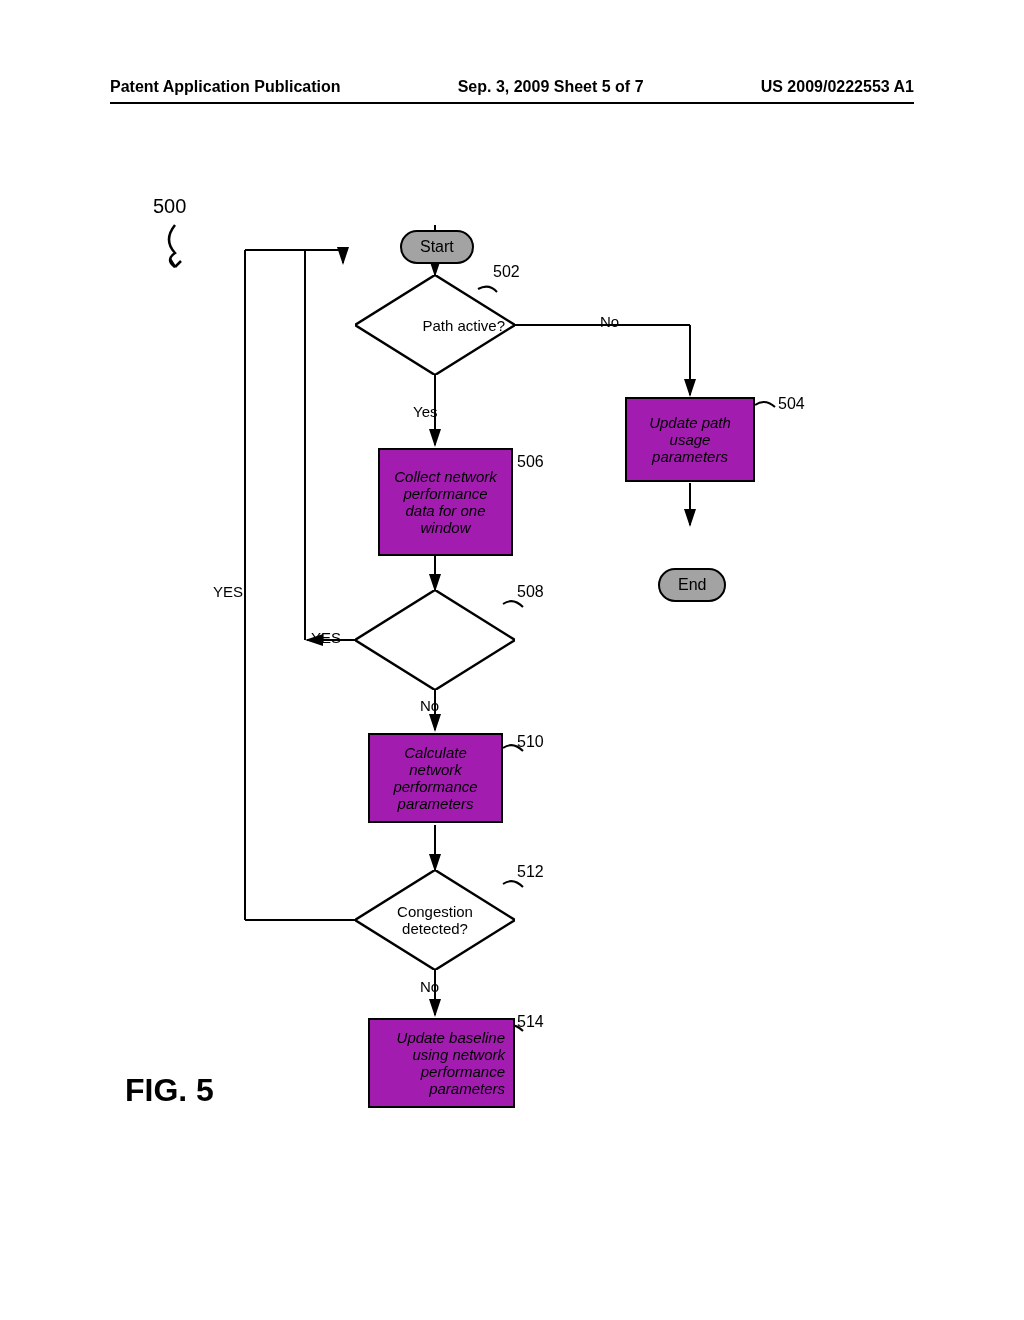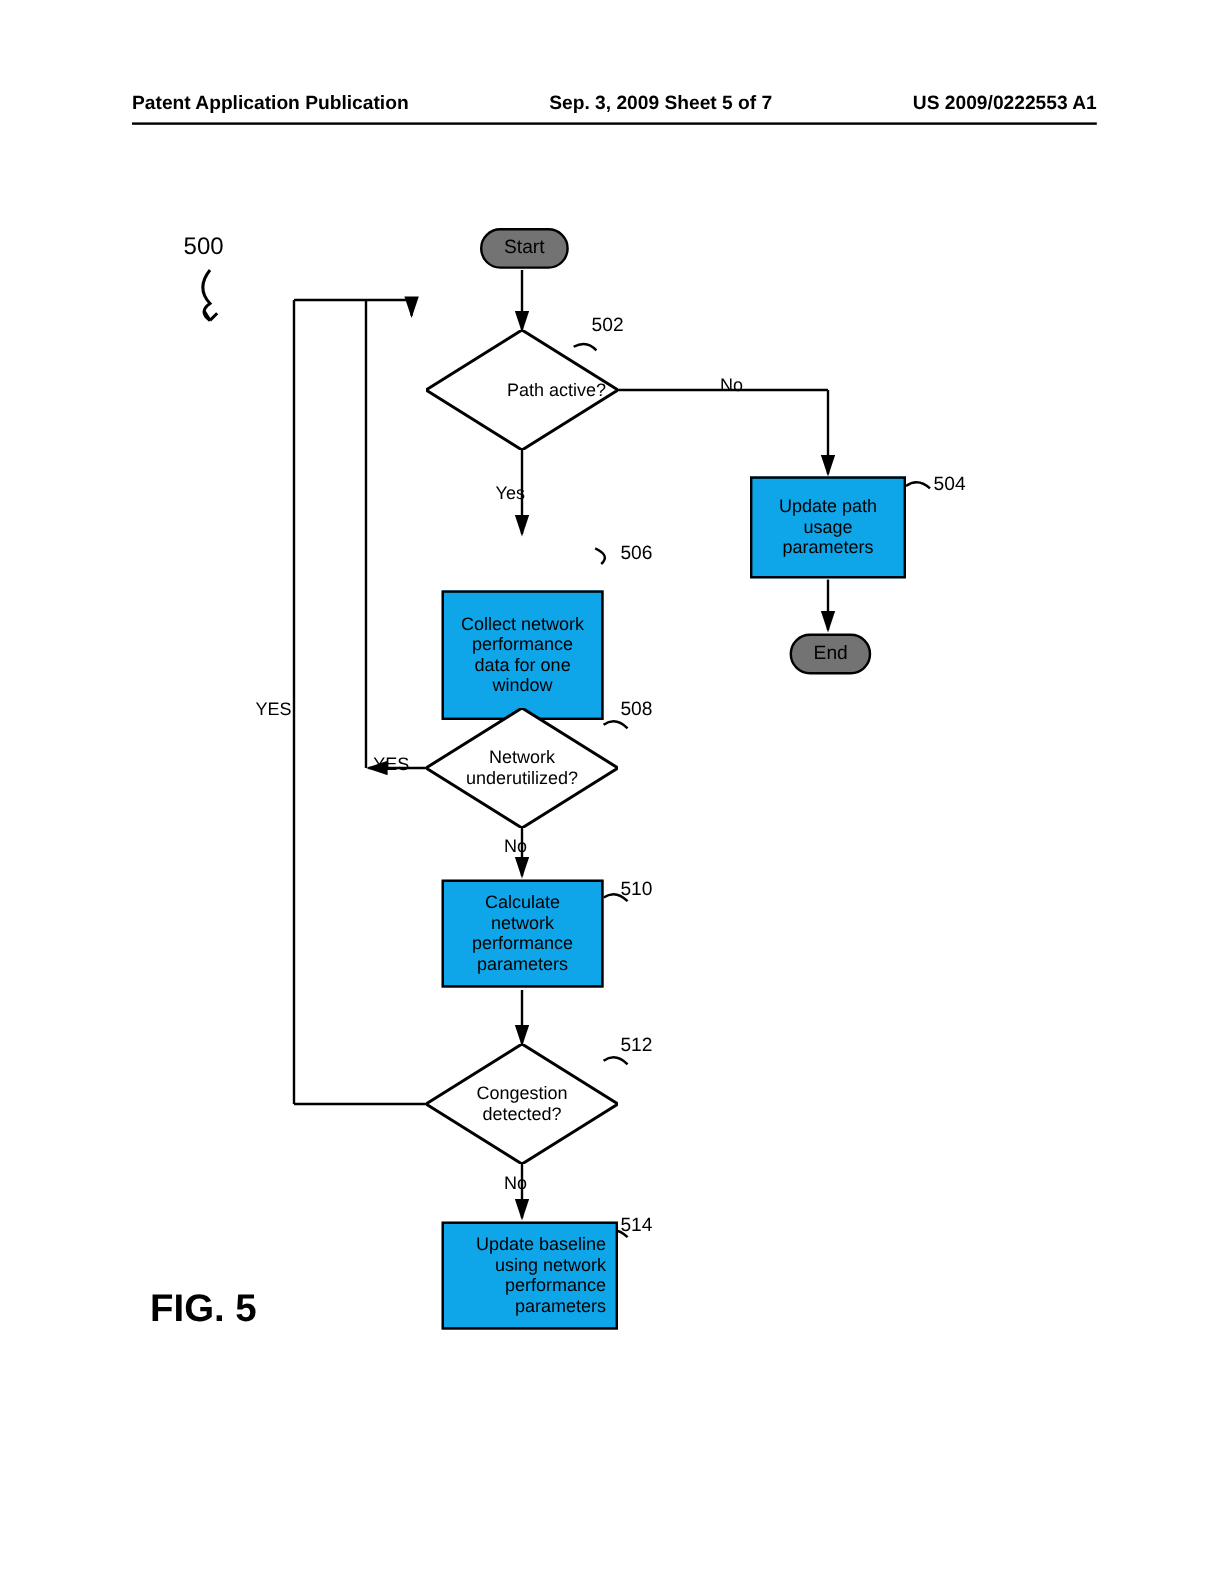--- a/index.html
+++ b/index.html
@@ -34,21 +34,22 @@
       width: 800px;
       height: 1000px;
     }
     .terminal {
       position: absolute;
       border: 2.5px solid #000;
       border-radius: 20px;
       padding: 6px 18px;
       font-size: 16px;
       text-align: left;
-      background: #737373;
+      background: #a3a3a3;
+      margin-top: 40px;
     }
     .decision {
       position: absolute;
       width: 160px;
       height: 100px;
       display: flex;
       align-items: center;
       justify-content: flex-end;
     }
     .decision svg {
@@ -62,24 +63,25 @@
       font-size: 15px;
       z-index: 1;
       padding: 0 10px;
     }
     .process {
       position: absolute;
       border: 2.5px solid #000;
       padding: 6px 8px;
       text-align: center;
       font-size: 15px;
-      background: #0ea5e9;
+      background: #a21caf;
       display: flex;
       align-items: center;
       justify-content: center;
+      font-style: italic;
     }
     .ref-label {
       position: absolute;
       font-size: 16px;
     }
     .edge-label {
       position: absolute;
       font-size: 15px;
     }
     .fig-num {
@@ -167,30 +169,29 @@
 
   <div class="process" style="top:212px;left:510px;width:130px;height:85px;">
     <span>Update path usage parameters</span>
   </div>
   <div class="ref-label" style="top:210px;left:663px;">504</div>
 
   <div class="terminal" style="top:343px;left:543px;">
     <span>End</span>
   </div>
 
-  <div class="process" style="top:263px;left:253px;width:135px;height:108px;margin-top:44px;">
+  <div class="process" style="top:263px;left:263px;width:135px;height:108px;">
     <span>Collect network performance data for one window</span>
   </div>
   <div class="ref-label" style="top:268px;left:402px;">506</div>
 
   <div class="decision" style="top:405px;left:240px;">
     <svg width="160" height="100">
         <polygon points="80,0 160,50 80,100 0,50" fill="white" stroke="#000" stroke-width="2.5"></polygon>
       </svg>
-    <div class="decision-text">Network underutilized?</div>
   </div>
   <div class="ref-label" style="top:398px;left:402px;">508</div>
   <div class="edge-label" style="top:444px;left:196px;">YES</div>
   <div class="edge-label" style="top:512px;left:305px;">No</div>
   <div class="edge-label" style="top:398px;left:98px;">YES</div>
 
   <div class="process" style="top:548px;left:253px;width:135px;height:90px;justify-content:center;">
     <span>Calculate network performance parameters</span>
   </div>
   <div class="ref-label" style="top:548px;left:402px;">510</div>

